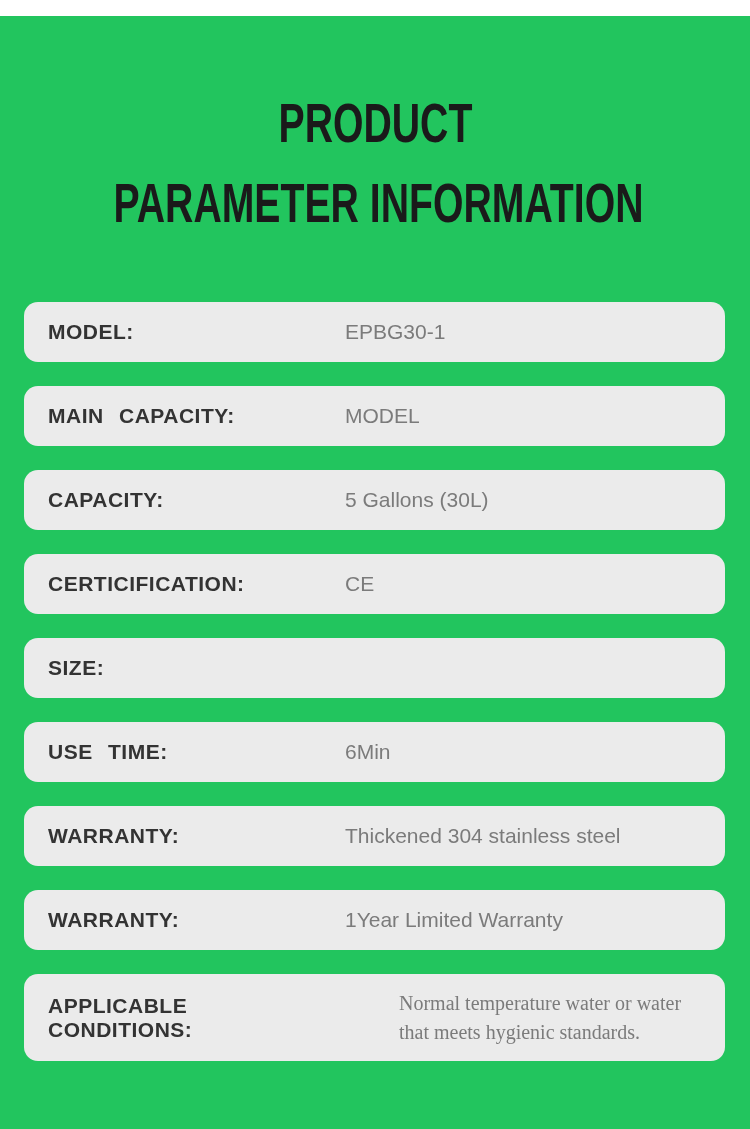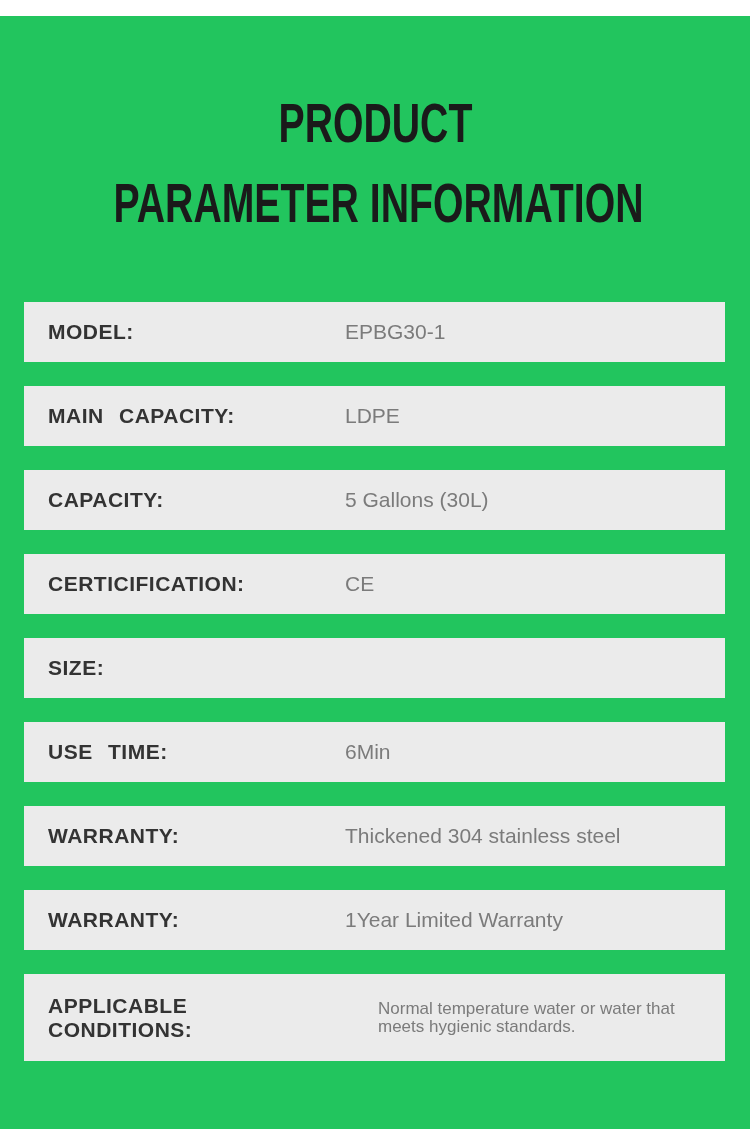--- a/index.html
+++ b/index.html
@@ -34,21 +34,21 @@
   
   .rows {
     margin: 52px 25px 0 24px;
   }
   .row {
     display: flex;
     align-items: center;
     min-height: 60px;
     margin-bottom: 24px;
     background: #ebebeb;
-    border-radius: 0;
+    border-radius: 14px;
     box-sizing: border-box;
   }
   .row-label {
     flex: 0 0 297px;
     padding-left: 24px;
     box-sizing: content-box;
     width: 297px;
     max-width: 297px;
     flex-basis: auto;
     font-weight: 700;
@@ -59,47 +59,49 @@
     flex-shrink: 0;
   }
   .row-value {
     flex: 1 1 auto;
     font-size: 21px;
     color: #7b7b7b;
     padding-right: 32px;
   }
   .row-tall {
     min-height: 87px;
+    gap: 21px;
   }
   .row-tall .row-value {
     padding-left: 33px;
-    font-size: 17px;
-    line-height: 18px;
+    font-size: 20px;
+    line-height: 29px;
     max-width: 330px;
+    font-family: Liberation Serif, serif;
   }
 </style>
 </head>
 <body>
 
 <div class="page">
 
   <header class="title">
     <span class="title-line"><span class="tx">PRODUCT</span></span>
     <span class="title-line"><span class="tx">PARAMETER INFORMATION</span></span>
   </header>
 
   <main class="rows" id="rows">
   <div class="row">
     <div class="row-label">MODEL:</div>
     <div class="row-value">EPBG30-1</div>
   </div>
 
   <div class="row">
     <div class="row-label">MAIN CAPACITY:</div>
-    <div class="row-value">LDPE</div>
+    <div class="row-value">MODEL</div>
   </div>
 
   <div class="row">
     <div class="row-label">CAPACITY:</div>
     <div class="row-value">5 Gallons (30L)</div>
   </div>
 
   <div class="row">
     <div class="row-label">CERTICIFICATION:</div>
     <div class="row-value">CE</div>

